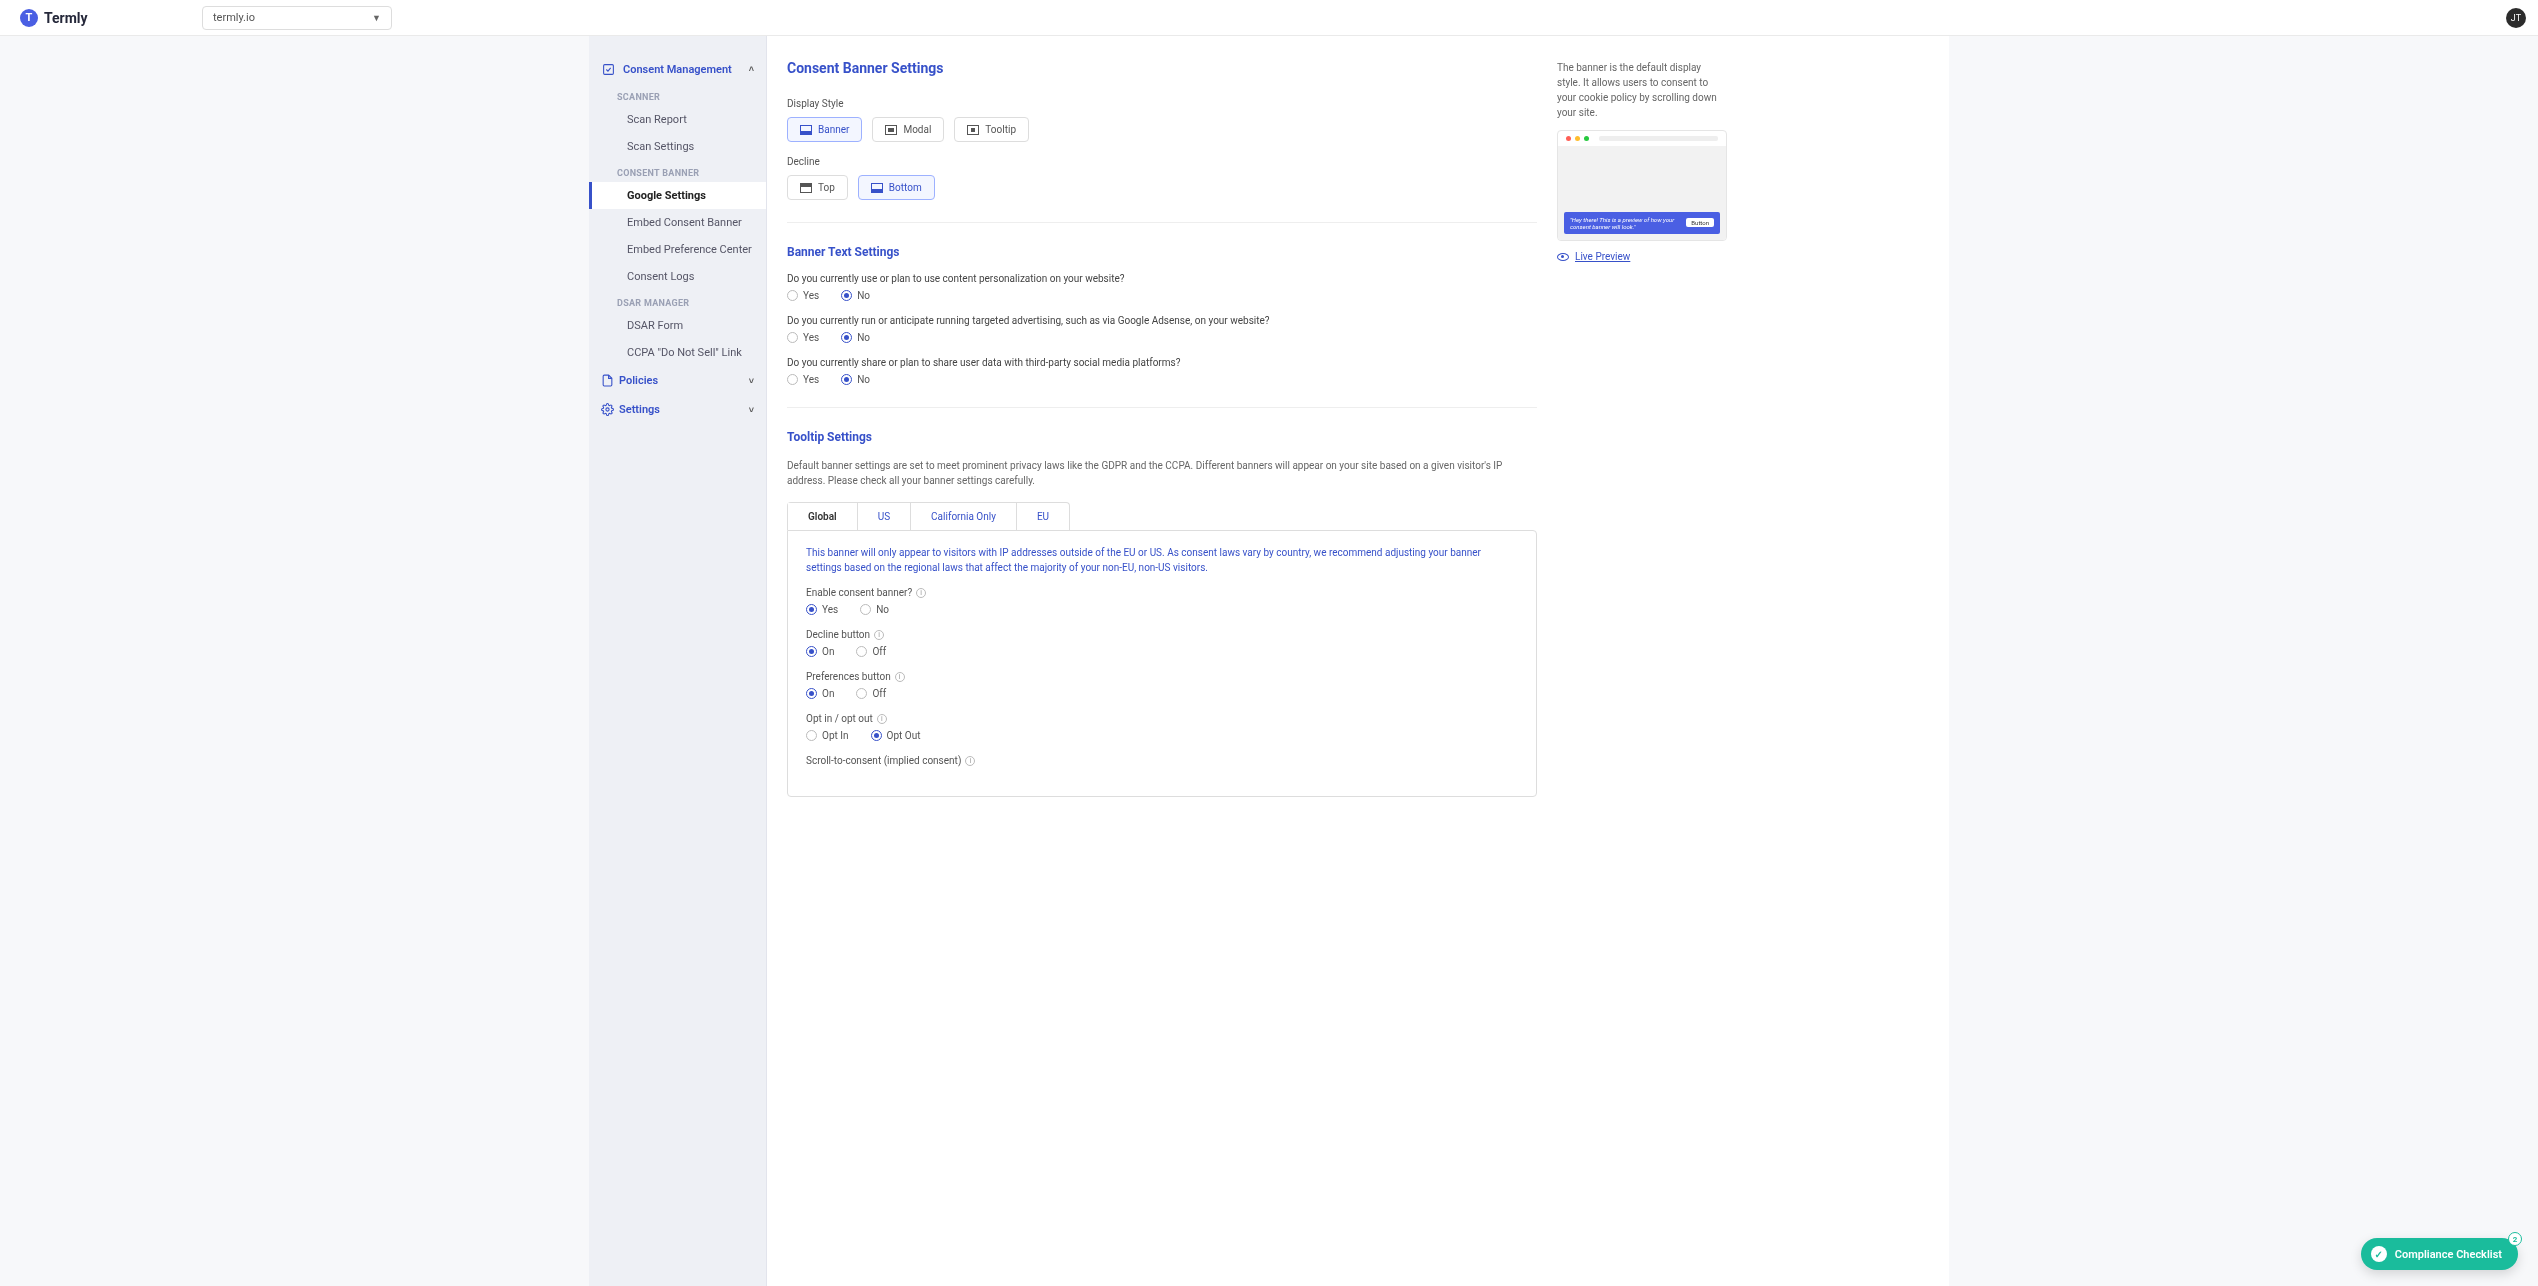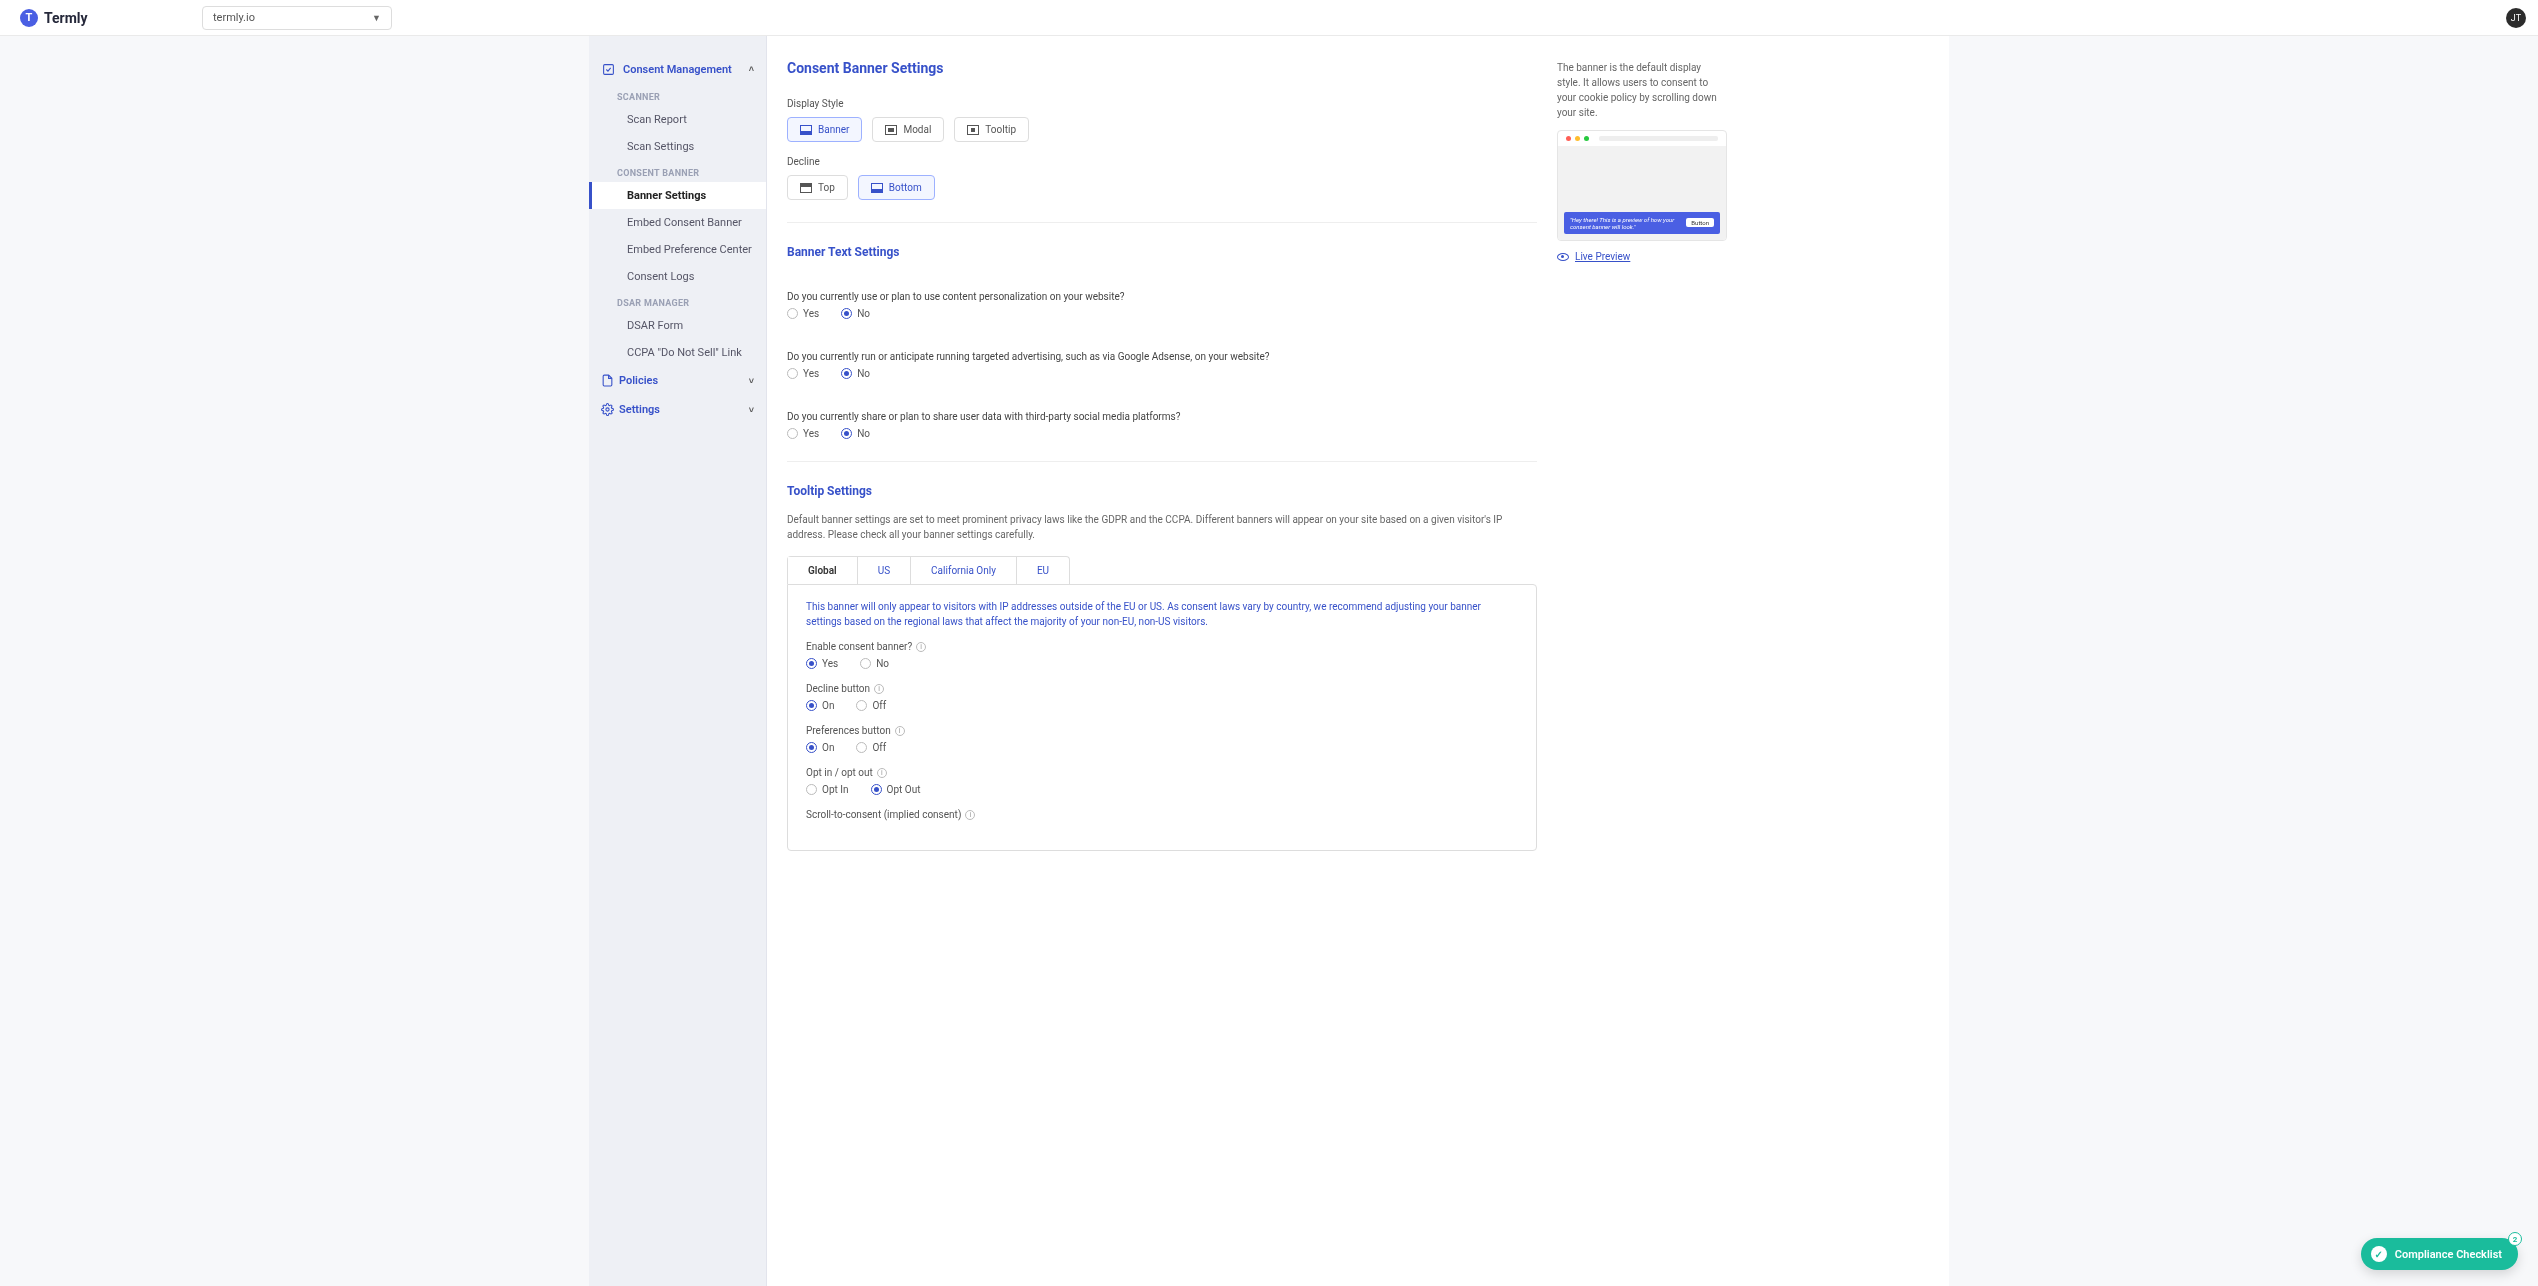--- a/index.html
+++ b/index.html
@@ -38,21 +38,21 @@
 .vbar { width:1px; height:22px; background:#e5e5e5;}
 .custom-swatch { width:20px; height:20px; border-radius:50%; background: conic-gradient(#f0c419 0deg 72deg, #4caf50 72deg 144deg, #2196f3 144deg 216deg, #e91e63 216deg 288deg, #ff9800 288deg 360deg); cursor:pointer; }
 .btn-toggle-row { display:flex; gap:10px; }
 .btn-toggle { border:1px solid #ddd; border-radius:4px; padding:6px 12px; display:flex; align-items:center; gap:6px; font-size:10px; color:#555; cursor:pointer; background:#fff;justify-content:center;}
 .btn-toggle.active { border-color:#9db1ff; background:#f3f6ff; color:#3751c9;}
 .btn-toggle .ticon { width:12px; height:10px; border:1px solid currentColor; display:inline-block; position:relative;}
 .btn-toggle .ticon.banner::after { content:""; position:absolute; left:0; right:0; bottom:0; height:3px; background:currentColor;}
 .btn-toggle .ticon.modal::after { content:""; position:absolute; left:2px; top:2px; width:6px; height:4px; background:currentColor;}
 .btn-toggle .ticon.tooltip::after { content:""; position:absolute; left:3px; top:2px; width:4px; height:4px; background:currentColor;}
 .btn-toggle .ticon.top::after { content:""; position:absolute; left:0; right:0; top:0; height:3px; background:currentColor;}
-.question { font-size:10px; color:#444; margin:32px 0 6px 0;}
+.question { font-size:10px; color:#444; margin:14px 0 6px 0;}
 .radio-row { display:flex; gap:22px; align-items:center;}
 .radio-opt { display:flex; align-items:center; gap:5px; font-size:10px; color:#555; cursor:pointer;}
 .radio { width:11px; height:11px; border-radius:50%; border:1px solid #bbb; display:inline-flex; align-items:center; justify-content:center;}
 .radio.on { border-color:#3751c9;}
 .radio.on::after { content:""; width:5px; height:5px; border-radius:50%; background:#3751c9;}
 .help-desc { font-size:10px; color:#666; line-height:1.5; margin-bottom:14px;}
 .tabs { display:flex; border:1px solid #ddd; border-radius:4px 4px 0 0; border-bottom:none; width:fit-content;}
 .tab { padding:8px 20px; font-size:10px; color:#3751c9; border-right:1px solid #ddd; cursor:pointer;}
 .tab:last-child { border-right:none;}
 .tab.active { color:#333; font-weight:600; background:#fff;}
@@ -103,21 +103,21 @@
       </span>
       <span>Consent Management</span>
       <span class="chev">˄</span>
     </div>
 
     <div class="side-group-label">SCANNER</div>
     <div class="side-item">Scan Report</div>
     <div class="side-item">Scan Settings</div>
 
     <div class="side-group-label">CONSENT BANNER</div>
-    <div class="side-item active">Banner Settings</div>
+    <div class="side-item active">Google Settings</div>
     <div class="side-item">Embed Consent Banner</div>
     <div class="side-item">Embed Preference Center</div>
     <div class="side-item">Consent Logs</div>
 
     <div class="side-group-label">DSAR MANAGER</div>
     <div class="side-item">DSAR Form</div>
     <div class="side-item">CCPA "Do Not Sell" Link</div>
 
     <div class="side-collapsed">
       <span class="icon">

